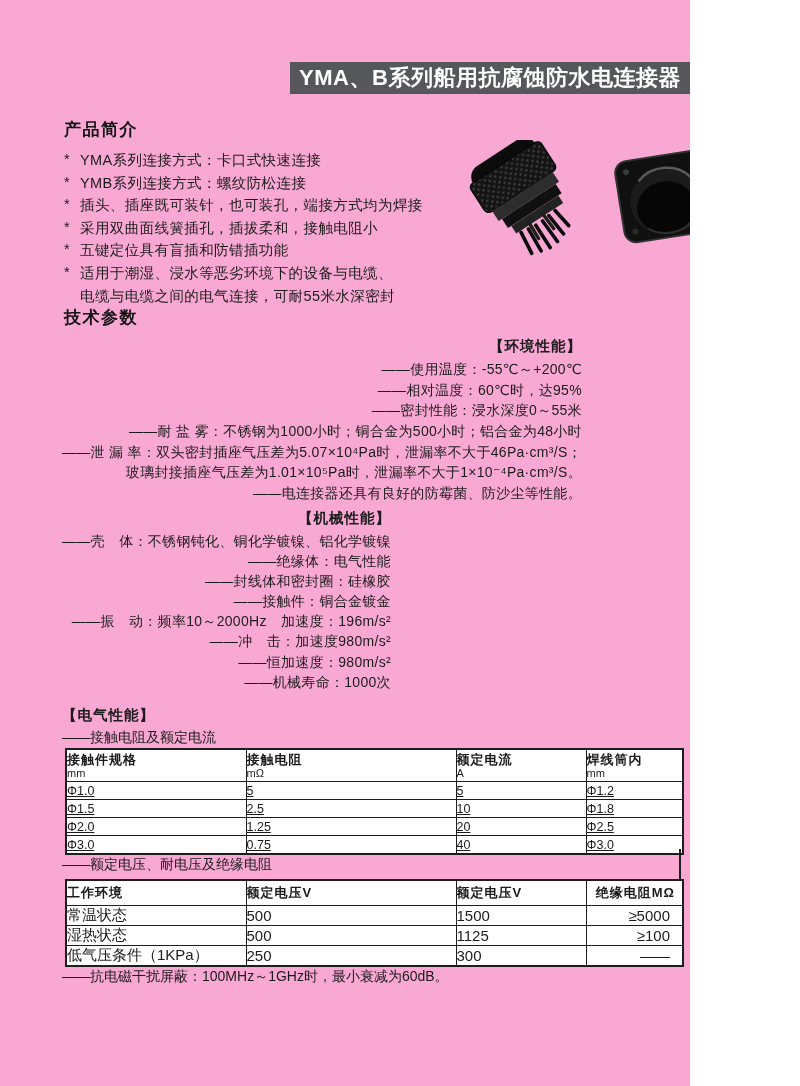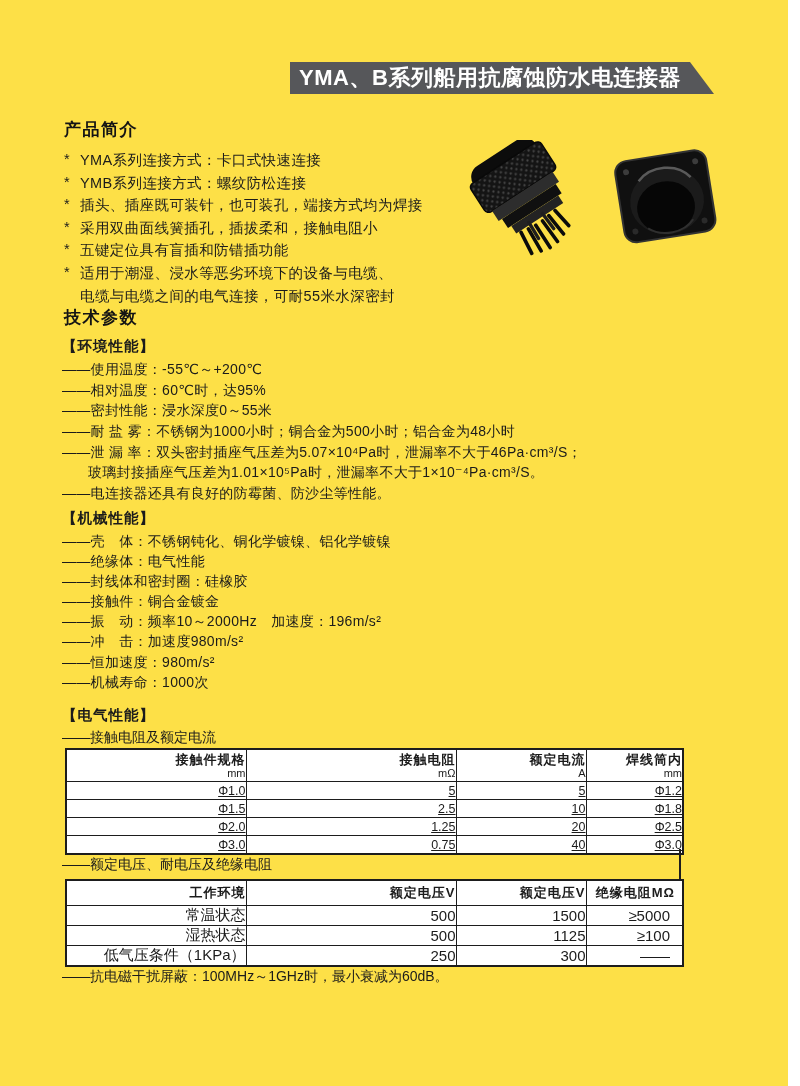--- a/index.html
+++ b/index.html
@@ -1,17 +1,17 @@
 <!DOCTYPE html>
 <html><head>
 <meta charset="utf-8">
 <style>
   html,body { margin:0; padding:0; background:#ffffff; }
   body { font-family:"Liberation Sans","DejaVu Sans",sans-serif; color:#1b1b1b; }
-  .page { position:relative; width:788px; height:1086px; background:#fde047; overflow:hidden; }
+  .page { position:relative; width:690px; height:1086px; background:#f9a8d4; overflow:hidden; }
 
   
   .titlebar { position:absolute; left:290px; top:62px; width:424px; height:32px;
     background:#56575a; clip-path:polygon(0 0,400px 0,424px 100%,0 100%);
     color:#ffffff; display:flex; align-items:center; justify-content:center;
     padding-right:24px; box-sizing:border-box; }
   .titlebar span { font-size:22px; font-weight:bold; letter-spacing:0.5px; white-space:nowrap; }
 
   .sec { position:absolute; left:64px; margin:0; font-size:17px; font-weight:bold;
     color:#141414; letter-spacing:1.5px; }
@@ -22,38 +22,38 @@
   .bullets { position:absolute; left:64px; top:151px; font-size:14.5px; letter-spacing:0.4px; }
   .bullets .b { height:22.6px; display:flex; align-items:flex-start; }
   .bullets .star { width:16px; flex:0 0 16px; }
   .bullets .cont { padding-left:16px; }
 
   
   .photos { position:absolute; left:452px; top:140px; width:306px; height:128px; }
   .photos svg { display:block; float:left; }
 
   
-  .specblock { position:absolute; left:62px; font-size:14px; letter-spacing:0.3px; }
+  .specblock { position:absolute; left:62px; font-size:14px; letter-spacing:0.3px;text-align:right; }
   .specblock .hd { font-weight:bold; font-size:14.5px; letter-spacing:1px; margin-bottom:5px; }
   .env  { top:337px; }
   .env .ln  { height:20.7px; }
   .mech { top:509px; }
   .mech .ln { height:20.1px; }
   .indent { padding-left:26px; }
 
   .elec-h { position:absolute; left:62px; top:706px; font-weight:bold; font-size:14.5px; letter-spacing:1px; }
   .sub1 { position:absolute; left:62px; top:729px; font-size:14px; }
   .sub2 { position:absolute; left:62px; top:856px; font-size:14px; }
   .emi  { position:absolute; left:62px; top:968px; font-size:14px; }
 
   
   table { border-collapse:collapse; table-layout:fixed; background:#fff; }
   .t1 { position:absolute; left:65px; top:748px; width:617px; border:2px solid #1d1d1d; }
   .t2 { position:absolute; left:65px; top:879px; width:617px; border:2px solid #1d1d1d; }
-  th,td { border:1.5px solid #1d1d1d; text-align:right; padding:0; }
+  th,td { border:1.5px solid #1d1d1d; text-align:left; padding:0; }
   col.c1{width:180px;} col.c2{width:210px;} col.c3{width:130px;} col.c4{width:97px;}
   .t1 th { height:31px; vertical-align:middle; }
   .t1 .hname { display:block; font-size:13px; font-weight:bold; line-height:15px; letter-spacing:1px; }
   .t1 .hunit { display:block; font-size:11px; font-weight:normal; line-height:12px; }
   .t1 td { height:17px; font-size:12.5px;text-decoration:underline; }
   .t2 th { height:24px; font-size:13px; font-weight:bold; letter-spacing:1px; }
   .t2 td { height:18.3px; font-size:15px; }
   .t2 th.ralign { text-align:right; padding-right:7px; }
   .t2 td.ralign { text-align:right; padding-right:12px; }
 

